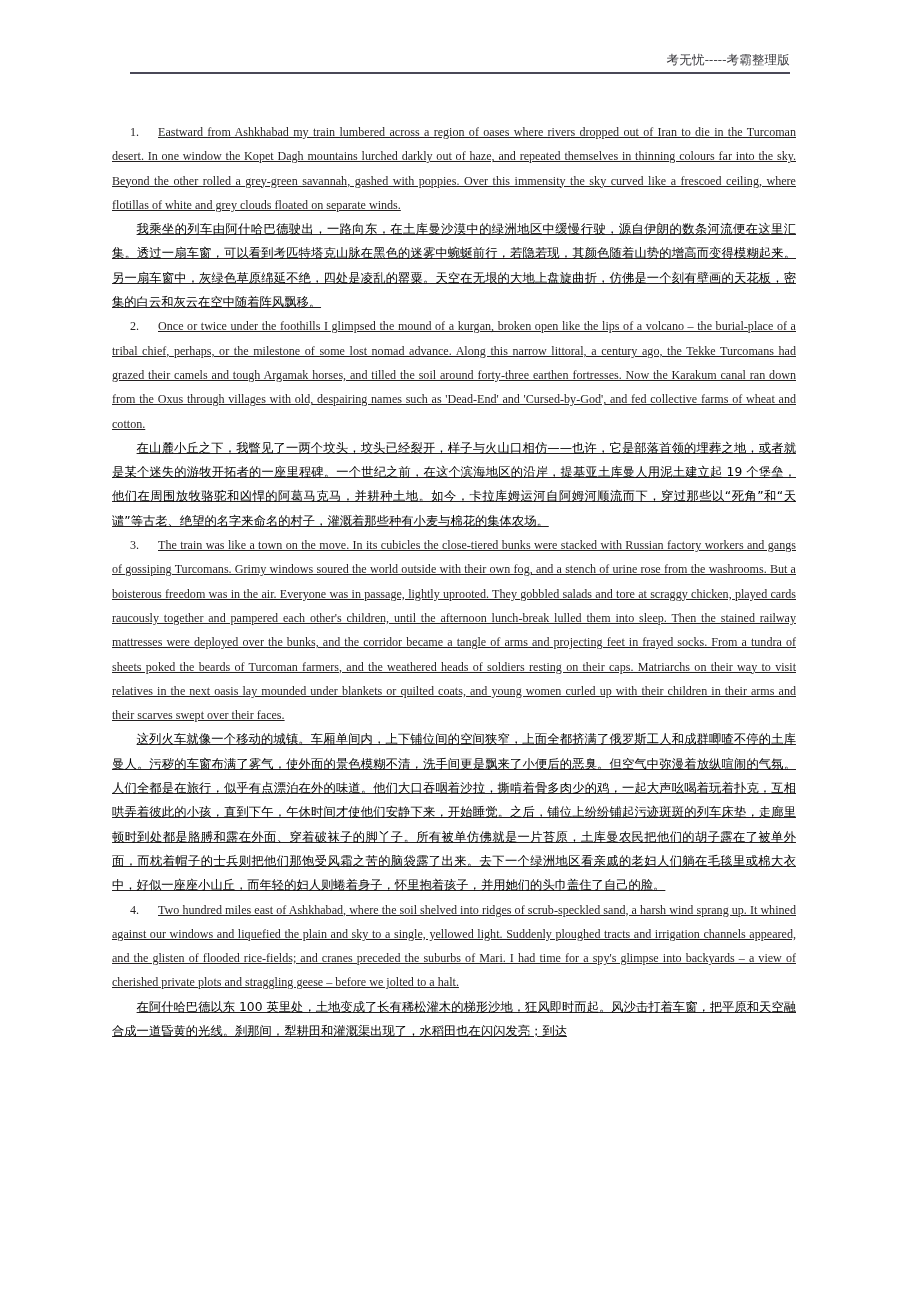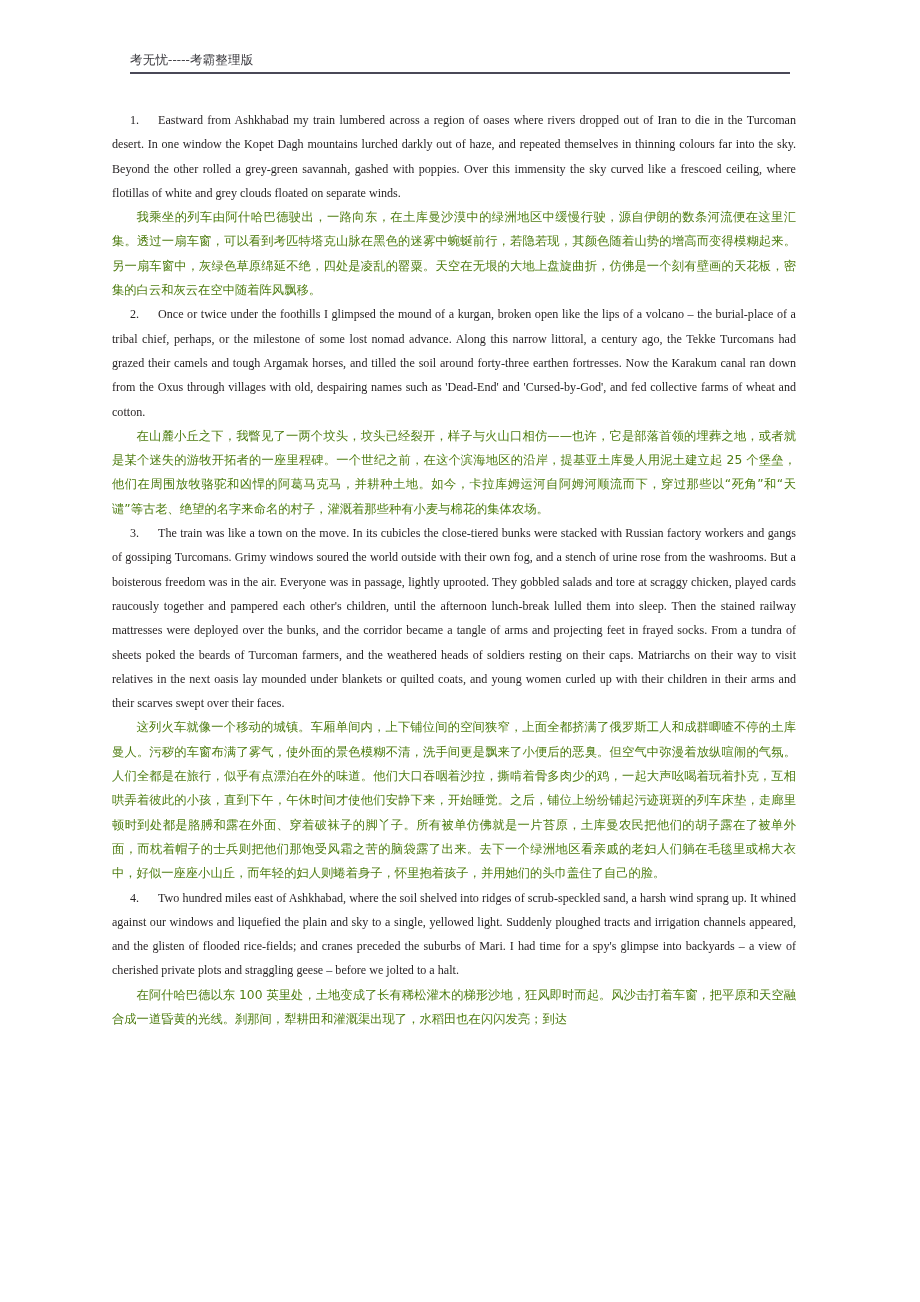--- a/index.html
+++ b/index.html
@@ -22,61 +22,62 @@
     box-sizing: border-box;
   }
   
   .header-block {
     position: absolute;
     left: 130px;
     top: 52px;
     width: 660px;
   }
   .header-title {
-    text-align: left;
+    text-align: right;
     font-family: "Liberation Serif", "DejaVu Serif", serif;
     font-size: 12.5px;
     line-height: 16px;
     color: #3b3a3f;
     letter-spacing: 0.2px;
     white-space: nowrap;
   }
   .header-rule {
     margin-top: 4px;
     height: 2px;
     background: #4a4857;
     border: 0;
     width: 660px;
   }
   
   .content {
     position: absolute;
     left: 112px;
-    top: 108px;
+    top: 120px;
     width: 684px;
+    text-decoration: underline;
   }
   p {
     margin: 0;
     text-align: justify;
     text-justify: inter-word;
     -webkit-hyphens: none;
     hyphens: none;
   }
   p.en {
     font-family: "Liberation Serif", "DejaVu Serif", serif;
     font-size: 12.1px;
     line-height: 24.3px;
     color: #231f20;
     text-indent: 0;
   }
   p.zh {
     font-family: "DejaVu Sans", "Liberation Sans", sans-serif;
     font-size: 12.3px;
     line-height: 24.3px;
-    color: #4d7c0f;
+    color: #000000;
     text-indent: 2em;
     text-align: justify;
     word-break: break-all;
   }
   .num {
     display: inline-block;
     width: 46px;
     text-indent: 0;
     padding-left: 18px;
     box-sizing: border-box;
@@ -100,21 +101,21 @@
     <p class="en">
       <span class="num">1.</span><span class="en-wrap">Eastward from Ashkhabad my train lumbered across a region of oases where rivers dropped out of Iran to die in the Turcoman desert. In one window the Kopet Dagh mountains lurched darkly out of haze, and repeated themselves in thinning colours far into the sky. Beyond the other rolled a grey-green savannah, gashed with poppies. Over this immensity the sky curved like a frescoed ceiling, where flotillas of white and grey clouds floated on separate winds.</span>
     </p>
 
     <p class="zh">我乘坐的列车由阿什哈巴德驶出，一路向东，在土库曼沙漠中的绿洲地区中缓慢行驶，源自伊朗的数条河流便在这里汇集。透过一扇车窗，可以看到考匹特塔克山脉在黑色的迷雾中蜿蜒前行，若隐若现，其颜色随着山势的增高而变得模糊起来。另一扇车窗中，灰绿色草原绵延不绝，四处是凌乱的罂粟。天空在无垠的大地上盘旋曲折，仿佛是一个刻有壁画的天花板，密集的白云和灰云在空中随着阵风飘移。</p>
 
     <p class="en">
       <span class="num">2.</span><span class="en-wrap">Once or twice under the foothills I glimpsed the mound of a kurgan, broken open like the lips of a volcano – the burial-place of a tribal chief, perhaps, or the milestone of some lost nomad advance. Along this narrow littoral, a century ago, the Tekke Turcomans had grazed their camels and tough Argamak horses, and tilled the soil around forty-three earthen fortresses. Now the Karakum canal ran down from the Oxus through villages with old, despairing names such as 'Dead-End' and 'Cursed-by-God', and fed collective farms of wheat and cotton.</span>
     </p>
 
-    <p class="zh">在山麓小丘之下，我瞥见了一两个坟头，坟头已经裂开，样子与火山口相仿——也许，它是部落首领的埋葬之地，或者就是某个迷失的游牧开拓者的一座里程碑。一个世纪之前，在这个滨海地区的沿岸，提基亚土库曼人用泥土建立起 25 个堡垒，他们在周围放牧骆驼和凶悍的阿葛马克马，并耕种土地。如今，卡拉库姆运河自阿姆河顺流而下，穿过那些以“死角”和“天谴”等古老、绝望的名字来命名的村子，灌溉着那些种有小麦与棉花的集体农场。</p>
+    <p class="zh">在山麓小丘之下，我瞥见了一两个坟头，坟头已经裂开，样子与火山口相仿——也许，它是部落首领的埋葬之地，或者就是某个迷失的游牧开拓者的一座里程碑。一个世纪之前，在这个滨海地区的沿岸，提基亚土库曼人用泥土建立起 19 个堡垒，他们在周围放牧骆驼和凶悍的阿葛马克马，并耕种土地。如今，卡拉库姆运河自阿姆河顺流而下，穿过那些以“死角”和“天谴”等古老、绝望的名字来命名的村子，灌溉着那些种有小麦与棉花的集体农场。</p>
 
     <p class="en">
       <span class="num">3.</span><span class="en-wrap">The train was like a town on the move. In its cubicles the close-tiered bunks were stacked with Russian factory workers and gangs of gossiping Turcomans. Grimy windows soured the world outside with their own fog, and a stench of urine rose from the washrooms. But a boisterous freedom was in the air. Everyone was in passage, lightly uprooted. They gobbled salads and tore at scraggy chicken, played cards raucously together and pampered each other's children, until the afternoon lunch-break lulled them into sleep. Then the stained railway mattresses were deployed over the bunks, and the corridor became a tangle of arms and projecting feet in frayed socks. From a tundra of sheets poked the beards of Turcoman farmers, and the weathered heads of soldiers resting on their caps. Matriarchs on their way to visit relatives in the next oasis lay mounded under blankets or quilted coats, and young women curled up with their children in their arms and their scarves swept over their faces.</span>
     </p>
 
     <p class="zh">这列火车就像一个移动的城镇。车厢单间内，上下铺位间的空间狭窄，上面全都挤满了俄罗斯工人和成群唧喳不停的土库曼人。污秽的车窗布满了雾气，使外面的景色模糊不清，洗手间更是飘来了小便后的恶臭。但空气中弥漫着放纵喧闹的气氛。人们全都是在旅行，似乎有点漂泊在外的味道。他们大口吞咽着沙拉，撕啃着骨多肉少的鸡，一起大声吆喝着玩着扑克，互相哄弄着彼此的小孩，直到下午，午休时间才使他们安静下来，开始睡觉。之后，铺位上纷纷铺起污迹斑斑的列车床垫，走廊里顿时到处都是胳膊和露在外面、穿着破袜子的脚丫子。所有被单仿佛就是一片苔原，土库曼农民把他们的胡子露在了被单外面，而枕着帽子的士兵则把他们那饱受风霜之苦的脑袋露了出来。去下一个绿洲地区看亲戚的老妇人们躺在毛毯里或棉大衣中，好似一座座小山丘，而年轻的妇人则蜷着身子，怀里抱着孩子，并用她们的头巾盖住了自己的脸。</p>
 
     <p class="en">
       <span class="num">4.</span><span class="en-wrap">Two hundred miles east of Ashkhabad, where the soil shelved into ridges of scrub-speckled sand, a harsh wind sprang up. It whined against our windows and liquefied the plain and sky to a single, yellowed light. Suddenly ploughed tracts and irrigation channels appeared, and the glisten of flooded rice-fields; and cranes preceded the suburbs of Mari. I had time for a spy's glimpse into backyards – a view of cherished private plots and straggling geese – before we jolted to a halt.</span>
     </p>

